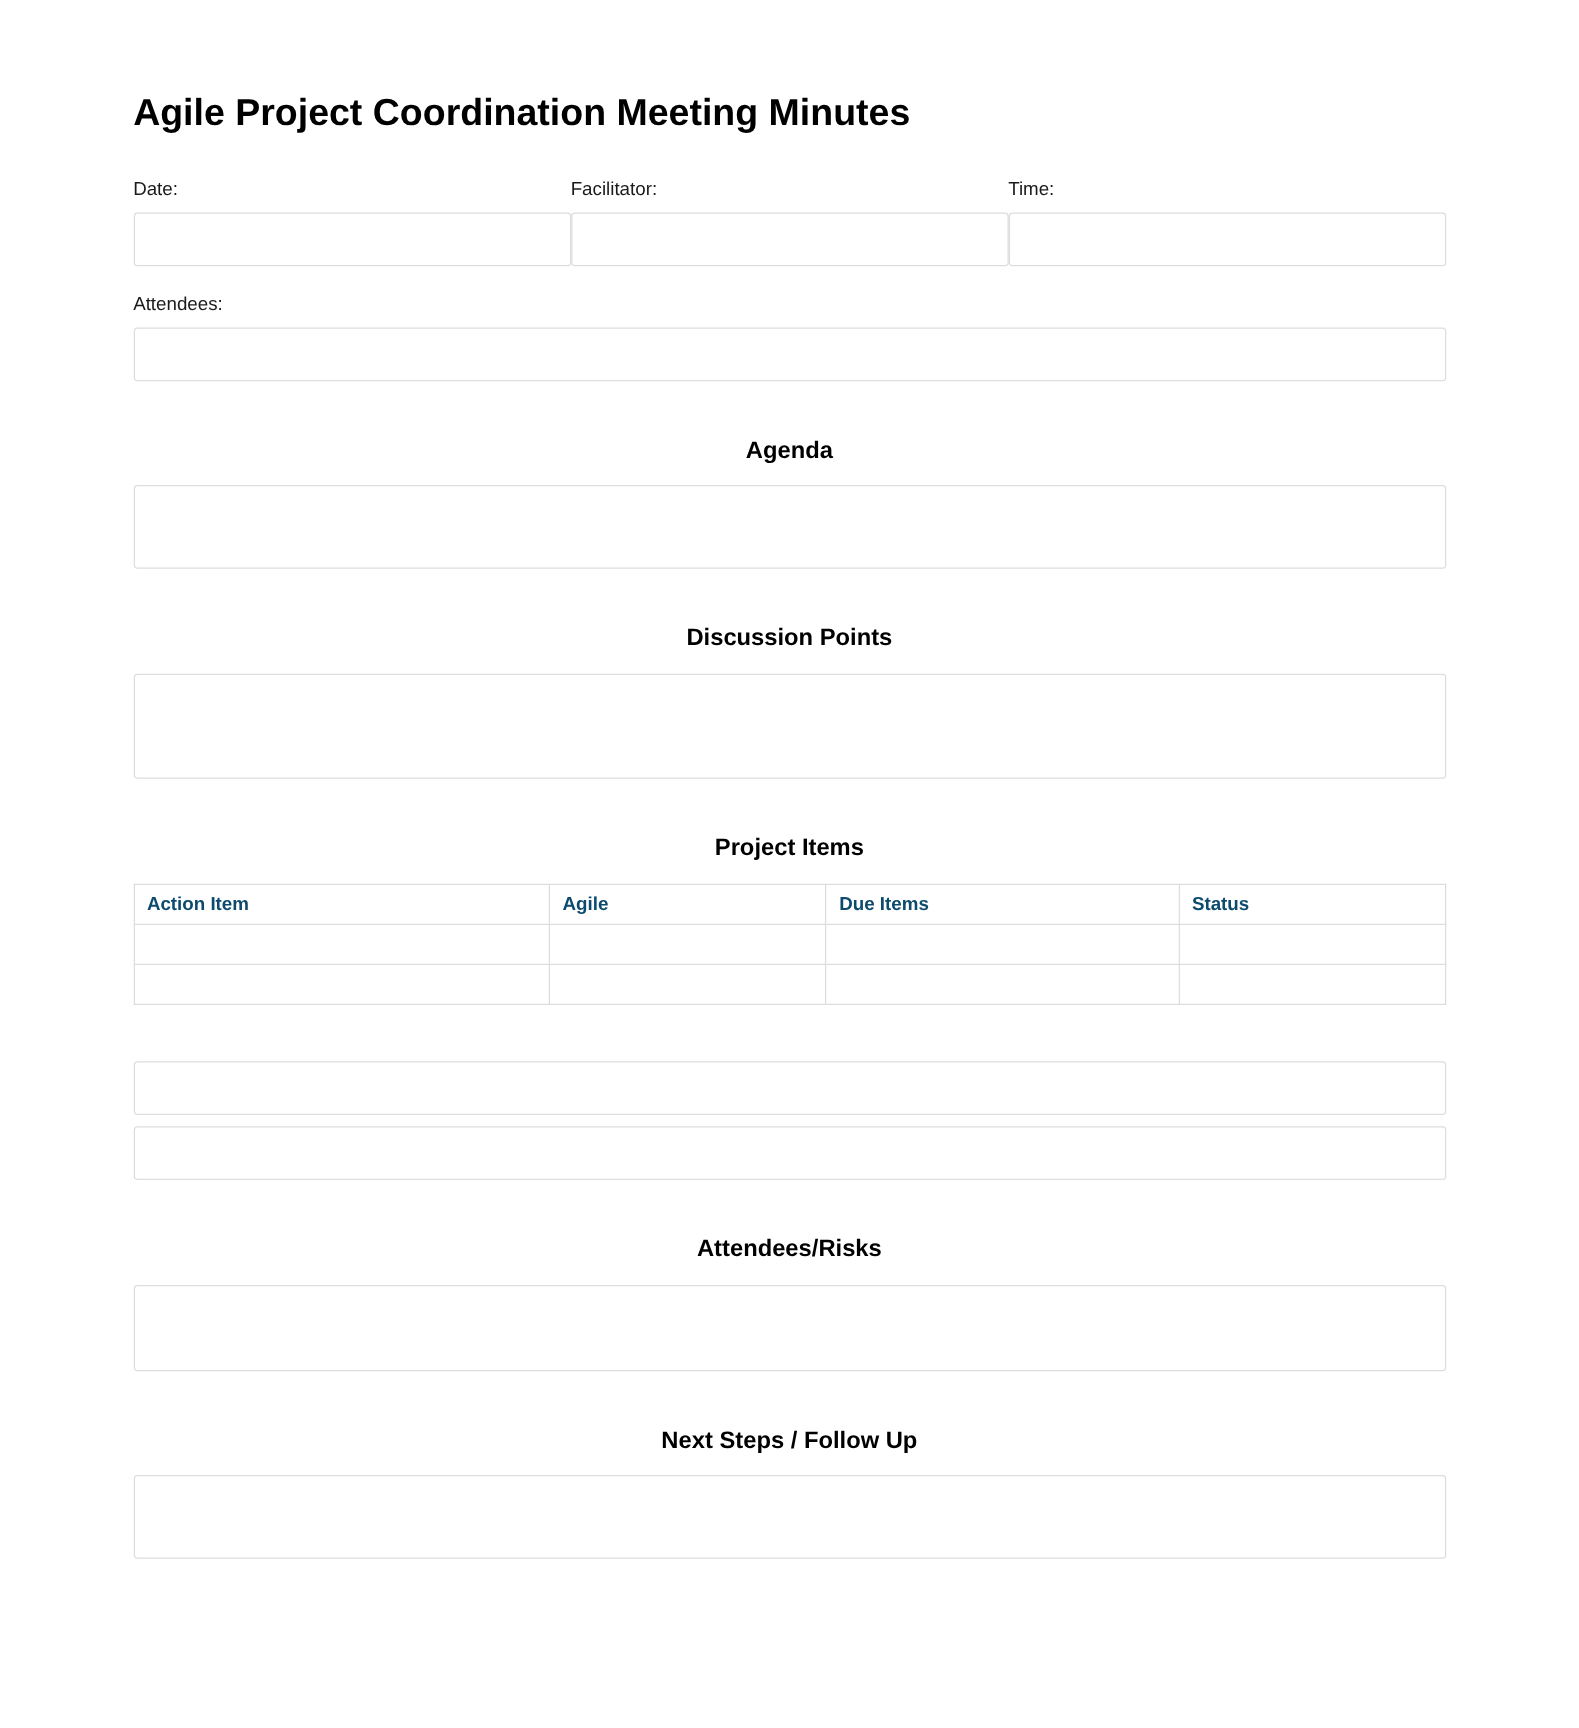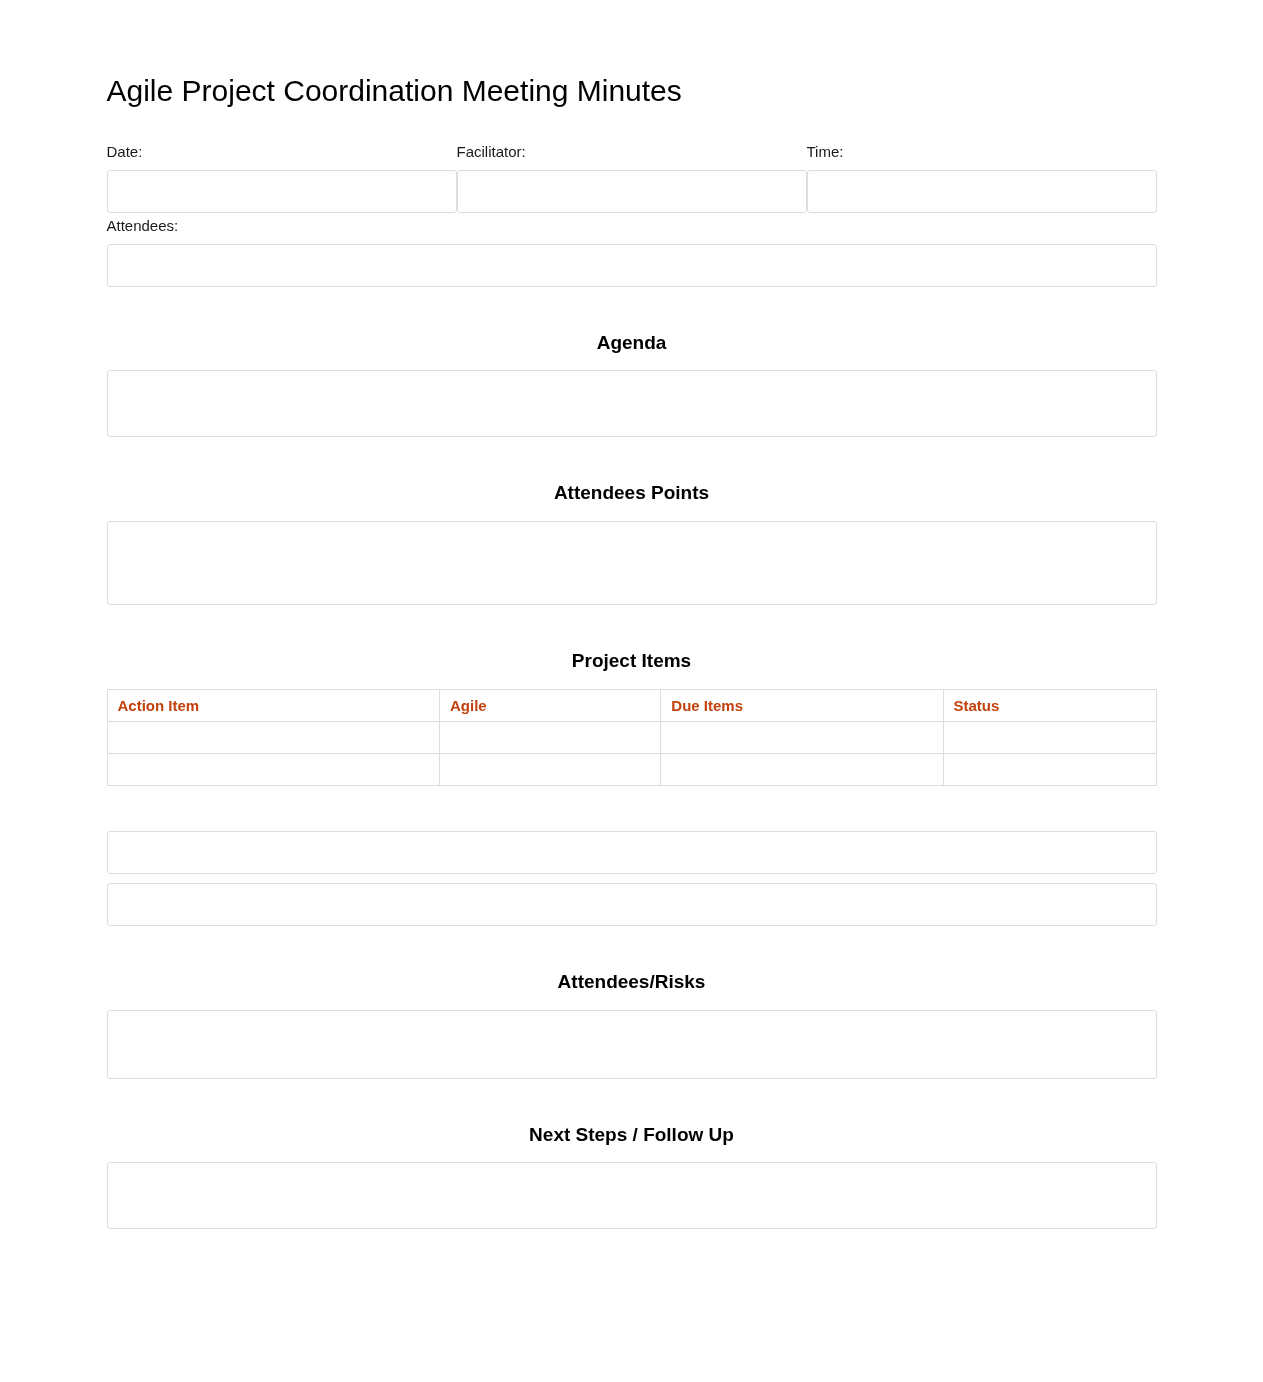--- a/index.html
+++ b/index.html
@@ -10,21 +10,21 @@
     font-family: "Liberation Sans", sans-serif;
     color: #000000;
   }
   .page {
     width: 1050px;
     margin: 0 auto;
     padding: 74px 0 112px;
   }
   h1.page-title {
     font-size: 30px;
-    font-weight: normal;
+    font-weight: bold;
     line-height: 1.15;
     margin: 0 0 34px 0;
     color: #000000;
   }
   .meta-row {
     display: grid;
     grid-template-columns: 1fr 1fr 1fr;
   }
   .field-label {
     display: block;
@@ -51,21 +51,21 @@
     border: 1px solid #dddddd;
     border-radius: 3px;
     background: #ffffff;
     font: inherit;
     font-size: 15px;
     padding: 8px 10px;
     outline: none;
     resize: none;
     display: block;
   }
-  .attendees-block { margin-top: 4px; }
+  .attendees-block { margin-top: 22px; }
   section.form-section { margin-top: 45px; }
   h2.section-heading {
     font-size: 19px;
     font-weight: bold;
     margin: 0 0 16px 0;
     color: #000000;
     line-height: 1.2;
     text-align: center;
   }
   .h67 { height: 67px; }
@@ -81,21 +81,21 @@
   table.action-items td {
     border: 1px solid #dddddd;
     text-align: left;
     font-size: 15px;
     padding: 7px 10px;
     vertical-align: middle;
   }
   table.action-items th {
     font-weight: bold;
     height: 31px;
-    color: #c2410c;
+    color: #0c4a6e;
   }
   table.action-items td {
     height: 32px;
   }
   col.c1 { width: 31.7%; }
   col.c2 { width: 21.1%; }
   col.c3 { width: 26.9%; }
   col.c4 { width: 20.3%; }
 </style>
 </head>
@@ -124,21 +124,21 @@
     <label class="field-label">Attendees:</label>
     <input class="box" type="text" value="" style="">
   </div>
 
   <section class="form-section">
     <h2 class="section-heading">Agenda</h2>
     <textarea class="box h67" style=""></textarea>
   </section>
 
   <section class="form-section">
-    <h2 class="section-heading">Attendees Points</h2>
+    <h2 class="section-heading">Discussion Points</h2>
     <textarea class="box h84" style=""></textarea>
   </section>
 
   <section class="form-section">
     <h2 class="section-heading">Project Items</h2>
     <table class="action-items">
       <colgroup>
         <col class="c1">
           <col class="c2">
           <col class="c3">

